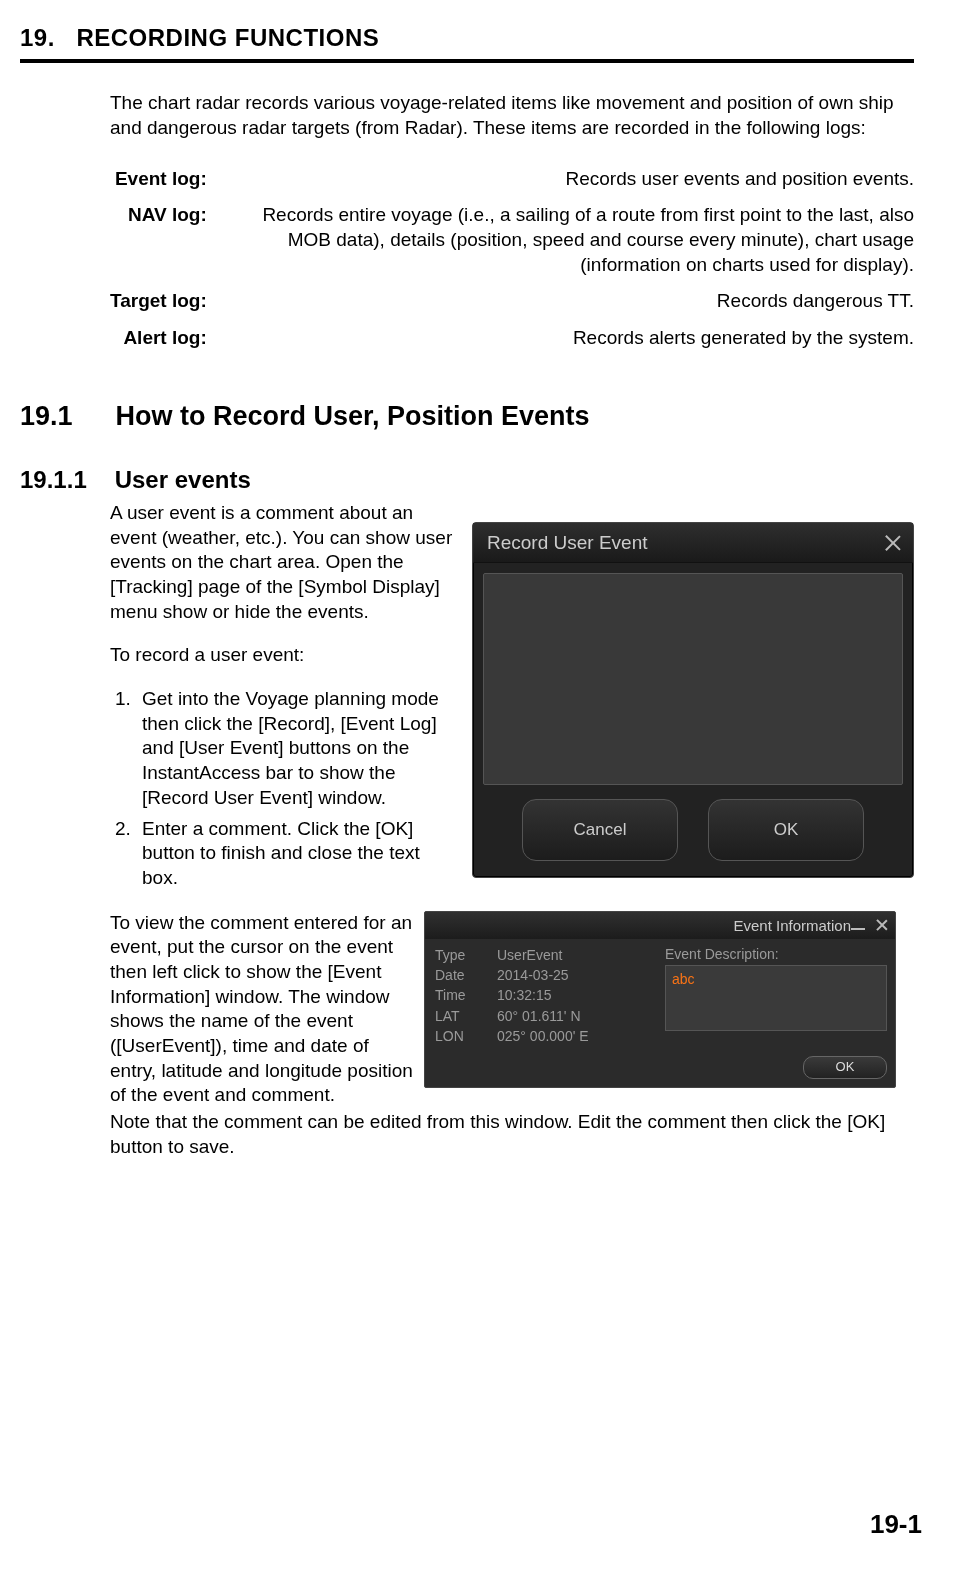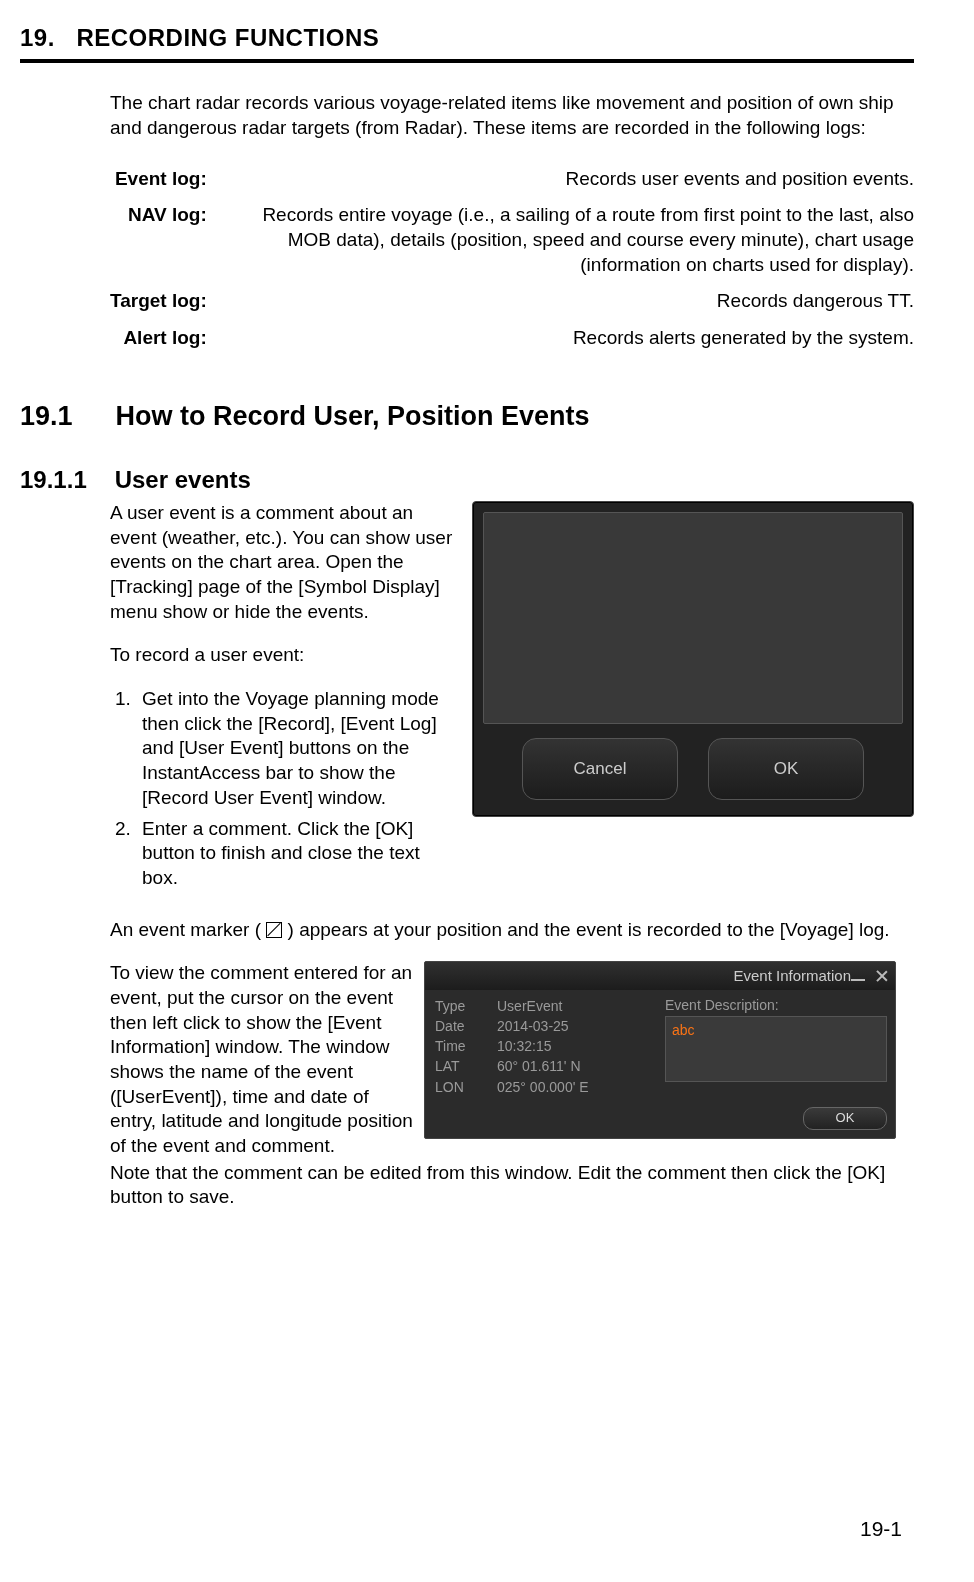--- a/index.html
+++ b/index.html
@@ -9,29 +9,29 @@
   hr.head{border:none;border-top:4px solid #000;margin:0 0 28px 0;}
   .intro{margin-left:90px;margin-right:10px;}
   table.logs{border-collapse:collapse;margin:20px 0 0 90px;}
   table.logs td{vertical-align:top;padding:6px 0;text-align:right;}
   table.logs td.lab{font-weight:bold;white-space:nowrap;padding-right:28px;}
   h2{font-size:27px;font-weight:bold;margin:42px 0 0 0;}
   h2 .num{display:inline-block;width:88px;}
   h3{font-size:24px;font-weight:bold;margin:30px 0 6px 0;}
   h3 .num{display:inline-block;width:88px;}
   .body{margin-left:90px;}
-  .row-ue{display:flex;gap:18px;align-items:flex-start;}
+  .row-ue{display:flex;gap:18px;align-items:center;}
   .row-ue .txt{flex:1;}
   ol{margin:8px 0 8px 0;padding-left:26px;}
   ol li{padding-left:6px;margin-bottom:6px;}
   .marker-box{display:inline-block;width:14px;height:14px;border:1.5px solid #000;position:relative;vertical-align:-2px;}
   .marker-box:after{content:"";position:absolute;left:-2px;top:6px;width:18px;height:0;border-top:1.5px solid #000;transform:rotate(-45deg);}
   .row-ei{display:flex;gap:4px;align-items:flex-start;margin-top:12px;}
   .row-ei .txt{flex:0 0 310px;}
-  .pgnum{position:absolute;right:72px;bottom:40px;font-size:21px;font-weight:normal;}
+  .pgnum{position:absolute;right:52px;bottom:40px;font-size:26px;font-weight:bold;}
 
   
   .dlg{width:440px;background:#222;border:1px solid #444;color:#ddd;font-size:17px;border-radius:4px;box-shadow:0 0 0 1px #000 inset;}
   .dlg .titlebar{display:flex;align-items:center;justify-content:space-between;padding:8px 10px 6px 14px;background:linear-gradient(#2e2e2e,#1a1a1a);border-bottom:1px solid #111;}
   .dlg .titlebar .ttl{font-size:19px;color:#ccc;}
   .dlg .close{width:20px;height:20px;position:relative;}
   .dlg .close:before,.dlg .close:after{content:"";position:absolute;left:9px;top:0;width:1.5px;height:20px;background:#bbb;}
   .dlg .close:before{transform:rotate(45deg);}
   .dlg .close:after{transform:rotate(-45deg);}
   .dlg .textarea{margin:10px;height:210px;background:#393939;border:1px solid #555;border-radius:2px;}
@@ -107,33 +107,32 @@
       <div class="txt">
         <p style="margin-top:0">A user event is a comment about an event (weather, etc.). You can show user events on the chart area. Open the [Tracking] page of the [Symbol Display] menu show or hide the events.</p>
         <p>To record a user event:</p>
         <ol>
           <li>Get into the Voyage planning mode then click the [Record], [Event Log] and [User Event] buttons on the InstantAccess bar to show the [Record User Event] window.</li>
           <li>Enter a comment. Click the [OK] button to finish and close the text box.</li>
         </ol>
       </div>
 
       <div class="dlg">
+        <div class="titlebar">
+          <span class="ttl">Record User Event</span>
+          <span class="close"></span>
+        </div>
         <div class="textarea"></div>
         <div class="btnrow">
           <div class="btn">Cancel</div>
           <div class="btn">OK</div>
         </div>
       </div>
     </div>
 
-    <p>
-      <span>An event marker (</span>
-      <span class="marker-box"></span>
-      <span>) appears at your position and the event is recorded to the [Voyage] log.</span>
-    </p>
 
     <div class="row-ei">
       <div class="txt">To view the comment entered for an event, put the cursor on the event then left click to show the [Event Information] window. The window shows the name of the event ([UserEvent]), time and date of entry, latitude and longitude position of the event and comment.</div>
 
       <div class="dlg2">
         <div class="titlebar">
           <span class="ttl">Event Information</span>
           <span class="wicons">
             <span class="min"></span>
             <span class="close"></span>

